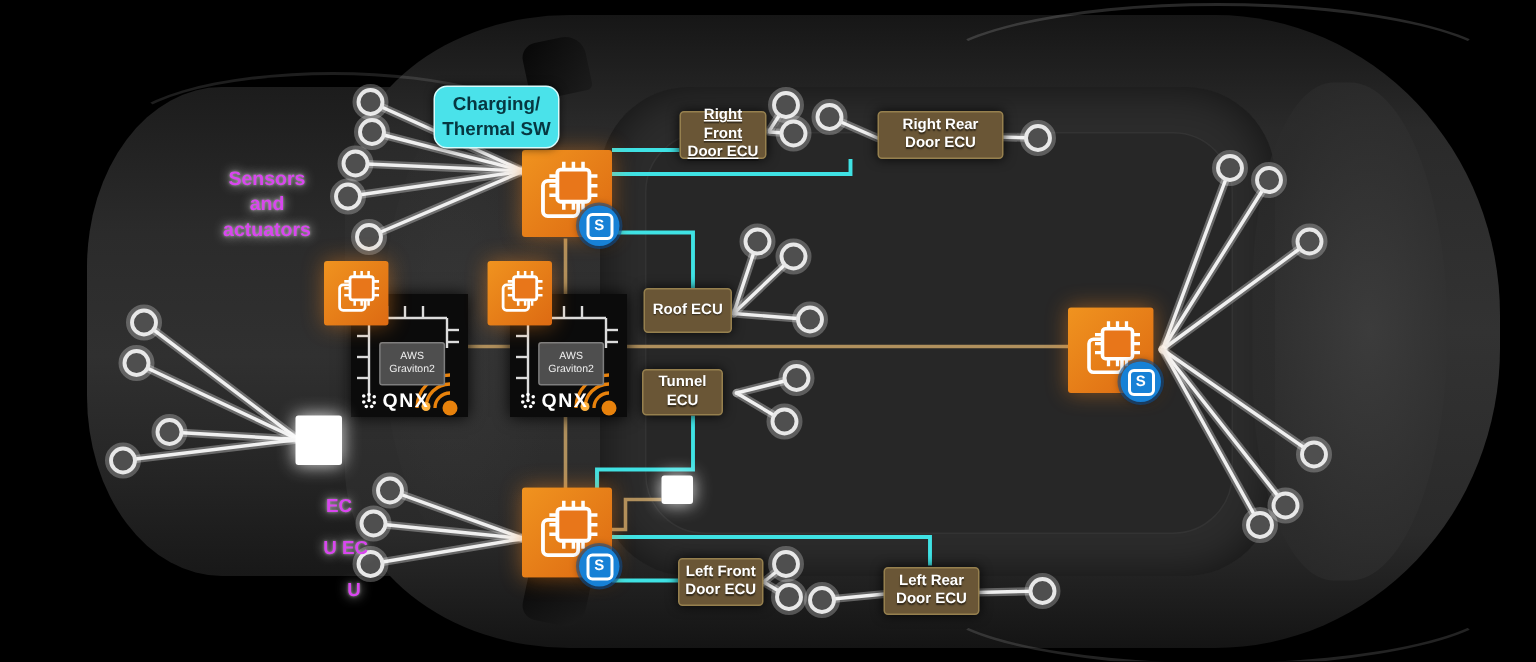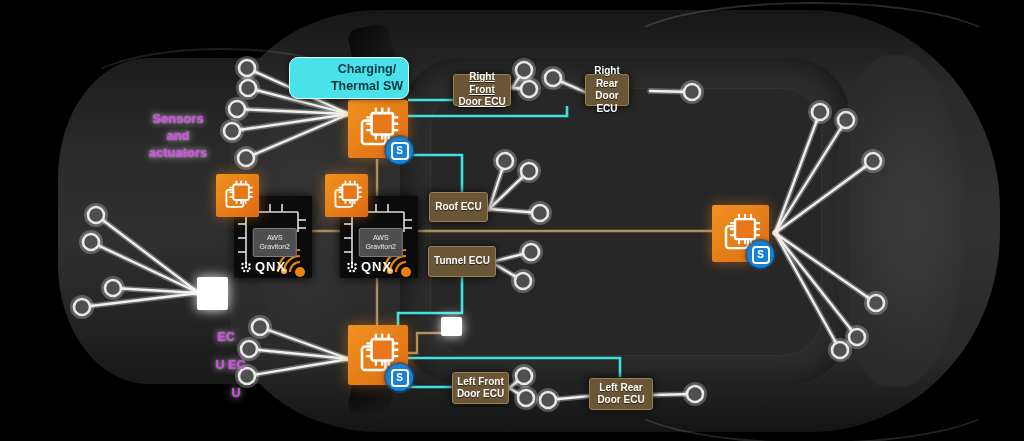--- a/index.html
+++ b/index.html
@@ -40,21 +40,21 @@
   .board{position:absolute;z-index:4;background:#0b0b0b;overflow:hidden;box-shadow:0 0 10px rgba(0,0,0,.9);}
   .board .chip-label{position:absolute;left:50%;top:32px;transform:translateX(-46%);width:42px;height:27px;background:#4e4e4e;
     border:1px solid #7e7e7e;border-radius:2px;color:#eee;font-size:7px;line-height:8.5px;text-align:center;
     display:flex;flex-direction:column;align-items:center;justify-content:center;}
   .board .brand-row{position:absolute;left:6px;bottom:4px;display:flex;align-items:center;gap:3px;}
   .board .brand-row .qnx{color:#fff;font-weight:800;font-size:13px;letter-spacing:1px;}
   .white-square{position:absolute;z-index:6;background:#fff;border-radius:2px;box-shadow:0 0 12px rgba(255,255,255,.9);}
   
   #charging-label{position:absolute;left:289px;top:57px;width:82px;height:40px;z-index:8;background:#4ae2ea;
     border:1.5px solid #d9fbfc;border-radius:9px;color:#063741;font-size:12.5px;font-weight:600;line-height:17px;
-    display:flex;align-items:center;justify-content:center;text-align:center;white-space:pre-line;box-shadow:0 0 6px rgba(0,0,0,.6);padding-left:36px;}
+    display:flex;align-items:center;justify-content:center;text-align:center;white-space:pre-line;box-shadow:0 0 6px rgba(0,0,0,.6);}
   .glow-text{position:absolute;z-index:6;color:#d946ef;font-weight:bold;text-align:center;white-space:pre-line;
     text-shadow:0 0 7px rgba(255,255,255,.8),0 0 2px rgba(255,255,255,.5);}
   #sensors-label{left:128px;top:110px;width:100px;font-size:13px;line-height:17px;}
   #small-ecu-label{left:196px;top:316px;width:60px;font-size:12.5px;line-height:14px;text-align:center;}
   #small-ecu-label span{display:block;}
   #small-ecu-label span:nth-child(2){padding-left:9px;}
   #small-ecu-label span:nth-child(3){padding-left:20px;}
 </style>
 </head>
 <body>
@@ -386,24 +386,24 @@
       </g>
     </svg>
         <div class="badge">
           <span class="sq">S</span>
         </div>
       </div>
     </div>
   <div id="ecu-layer">
       <div class="ecu-box" style="left: 453px; top: 74px; width: 58px; height: 32px; position: absolute; text-decoration: underline;">Right Front
 Door ECU</div>
-      <div class="ecu-box" style="left: 585px; top: 74px; width: 44px; height: 32px; position: absolute;">Right Rear
+      <div class="ecu-box" style="left: 585px; top: 74px; width: 84px; height: 32px; position: absolute;">Right Rear
 Door ECU</div>
       <div class="ecu-box" style="left: 429px; top: 192px; width: 59px; height: 30px; position: absolute;">Roof ECU</div>
-      <div class="ecu-box" style="left: 428px; top: 246px; width: 68px; height: 31px; position: absolute;">Tunnel ECU</div>
+      <div class="ecu-box" style="left: 428px; top: 246px; width: 54px; height: 31px; position: absolute;">Tunnel ECU</div>
       <div class="ecu-box" style="left: 452px; top: 372px; width: 57px; height: 32px; position: absolute;">Left Front
 Door ECU</div>
       <div class="ecu-box" style="left: 589px; top: 378px; width: 64px; height: 32px; position: absolute;">Left Rear
 Door ECU</div>
     </div>
   <div id="square-layer">
       <div class="white-square" style="left: 197px; top: 277px; width: 31px; height: 33px; position: absolute;"></div>
       <div class="white-square" style="left: 441px; top: 317px; width: 21px; height: 19px; position: absolute;"></div>
     </div>
 

